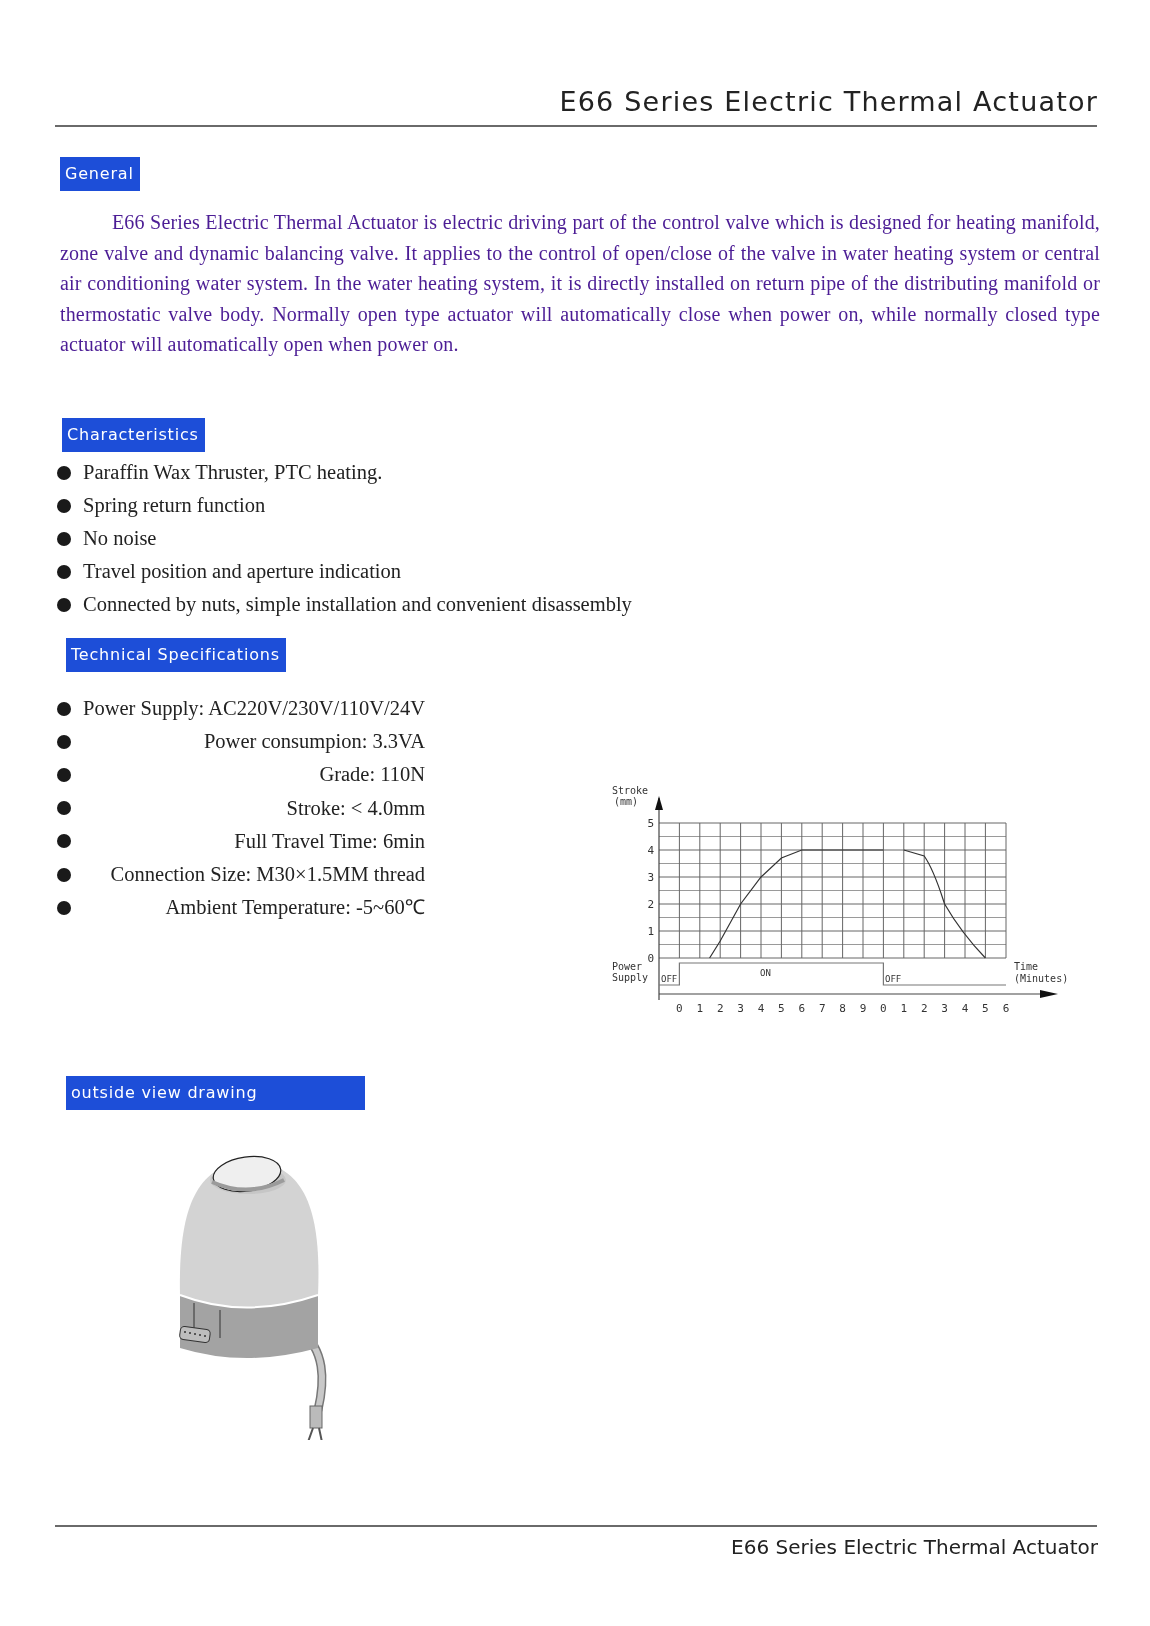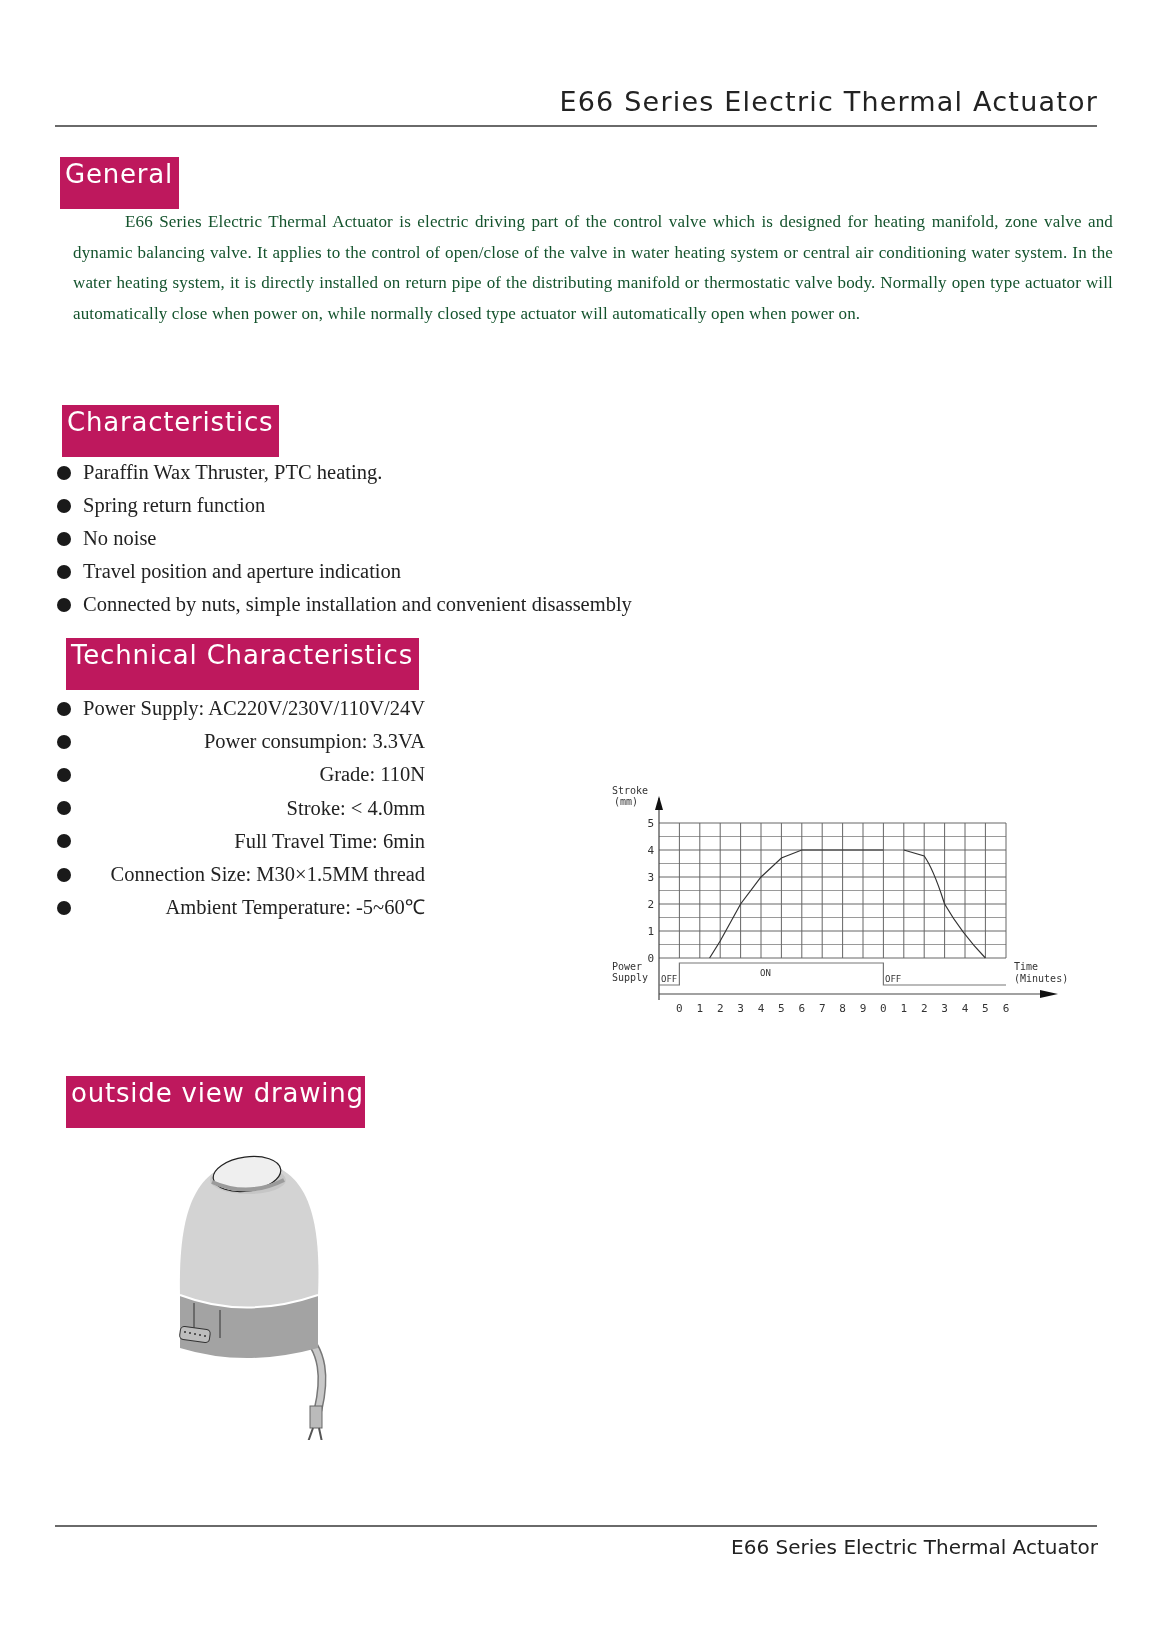--- a/index.html
+++ b/index.html
@@ -2,54 +2,54 @@
 <html><head>
 <meta charset="utf-8">
 <style>
   html, body { margin: 0; padding: 0; background: #ffffff; }
   body { width: 1150px; height: 1626px; position: relative; overflow: hidden;
          font-family: "Liberation Serif", serif; color: #1e1e1e; }
   .abs { position: absolute; }
   .page-title { right: 52px; top: 86px; font-family: "DejaVu Sans", sans-serif; font-size: 27px;
                 letter-spacing: 1.2px; color: #222; white-space: nowrap; }
   .rule { left: 55px; width: 1042px; height: 2px; background: #6a6a6a; }
-  .sec { background: #be185d; color: #ffffff; font-family: "DejaVu Sans", sans-serif;
-         font-size: 26px; letter-spacing: 0.8px; padding: 0 6px 0 5px; height: 52px;
+  .sec { background: #1d4ed8; color: #ffffff; font-family: "DejaVu Sans", sans-serif;
+         font-size: 16px; letter-spacing: 0.8px; padding: 0 6px 0 5px; height: 34px;
          line-height: 34px; white-space: nowrap; }
-  .para { left: 73px; width: 1040px; top: 207px; font-size: 17px; line-height: 30.5px;
-          text-align: justify; color: #14532d; letter-spacing: 0.15px; }
+  .para { left: 60px; width: 1040px; top: 207px; font-size: 20px; line-height: 30.5px;
+          text-align: justify; color: #4c1d95; letter-spacing: 0.15px; }
   .para .indent { display: inline-block; width: 52px; }
   ul.bullets { list-style: none; margin: 0; padding: 0; }
   ul.bullets li { position: relative; padding-left: 27px; font-size: 20.5px; white-space: nowrap; color: #222; }
   ul.bullets li::before { content: ""; position: absolute; left: 1px; top: 50%; margin-top: -7px;
          width: 14px; height: 14px; border-radius: 50%; background: #1a1a1a; }
   .chars li { height: 33px; line-height: 33px; }
   .specs li { height: 33.2px; line-height: 33.2px; }
   .footer-text { right: 52px; top: 1535px; font-family: "DejaVu Sans", sans-serif; font-size: 20px; color: #222; white-space: nowrap; }
   svg text { font-family: "DejaVu Sans Mono", monospace; fill: #333; }
 </style>
 </head>
 <body>
 
 <div class="abs page-title">E66 Series Electric Thermal Actuator</div>
 <div class="abs rule" style="top:125px;"></div>
 
 <div class="abs sec" style="left:60px; top:157px;">General</div>
 <div class="abs para"><span class="indent"></span><span>E66 Series Electric Thermal Actuator is electric driving part of the control valve which is designed for heating manifold, zone valve and dynamic balancing valve. It applies to the control of open/close of the valve in water heating system or central air conditioning water system. In the water heating system, it is directly installed on return pipe of the distributing manifold or thermostatic valve body. Normally open type actuator will automatically close when power on, while normally closed type actuator will automatically open when power on.</span></div>
 
-<div class="abs sec" style="left:62px; top:405px;">Characteristics</div>
+<div class="abs sec" style="left:62px; top:418px;">Characteristics</div>
 <ul class="abs bullets chars" style="left:56px; top:456px;">
   <li>Paraffin Wax Thruster, PTC heating.</li>
   <li>Spring return function</li>
   <li>No noise</li>
   <li>Travel position and aperture indication</li>
   <li>Connected by nuts, simple installation and convenient disassembly</li>
 </ul>
 
-<div class="abs sec" style="left:66px; top:638px;">Technical Characteristics</div>
+<div class="abs sec" style="left:66px; top:638px;">Technical Specifications</div>
 <ul class="abs bullets specs" style="left:56px; top:692px;text-align:right;">
   <li>Power Supply: AC220V/230V/110V/24V</li>
   <li>Power consumpion: 3.3VA</li>
   <li>Grade: 110N</li>
   <li>Stroke: &lt; 4.0mm</li>
   <li>Full Travel Time: 6min</li>
   <li>Connection Size: M30×1.5MM thread</li>
   <li>Ambient Temperature: -5~60℃</li>
 </ul>
 

